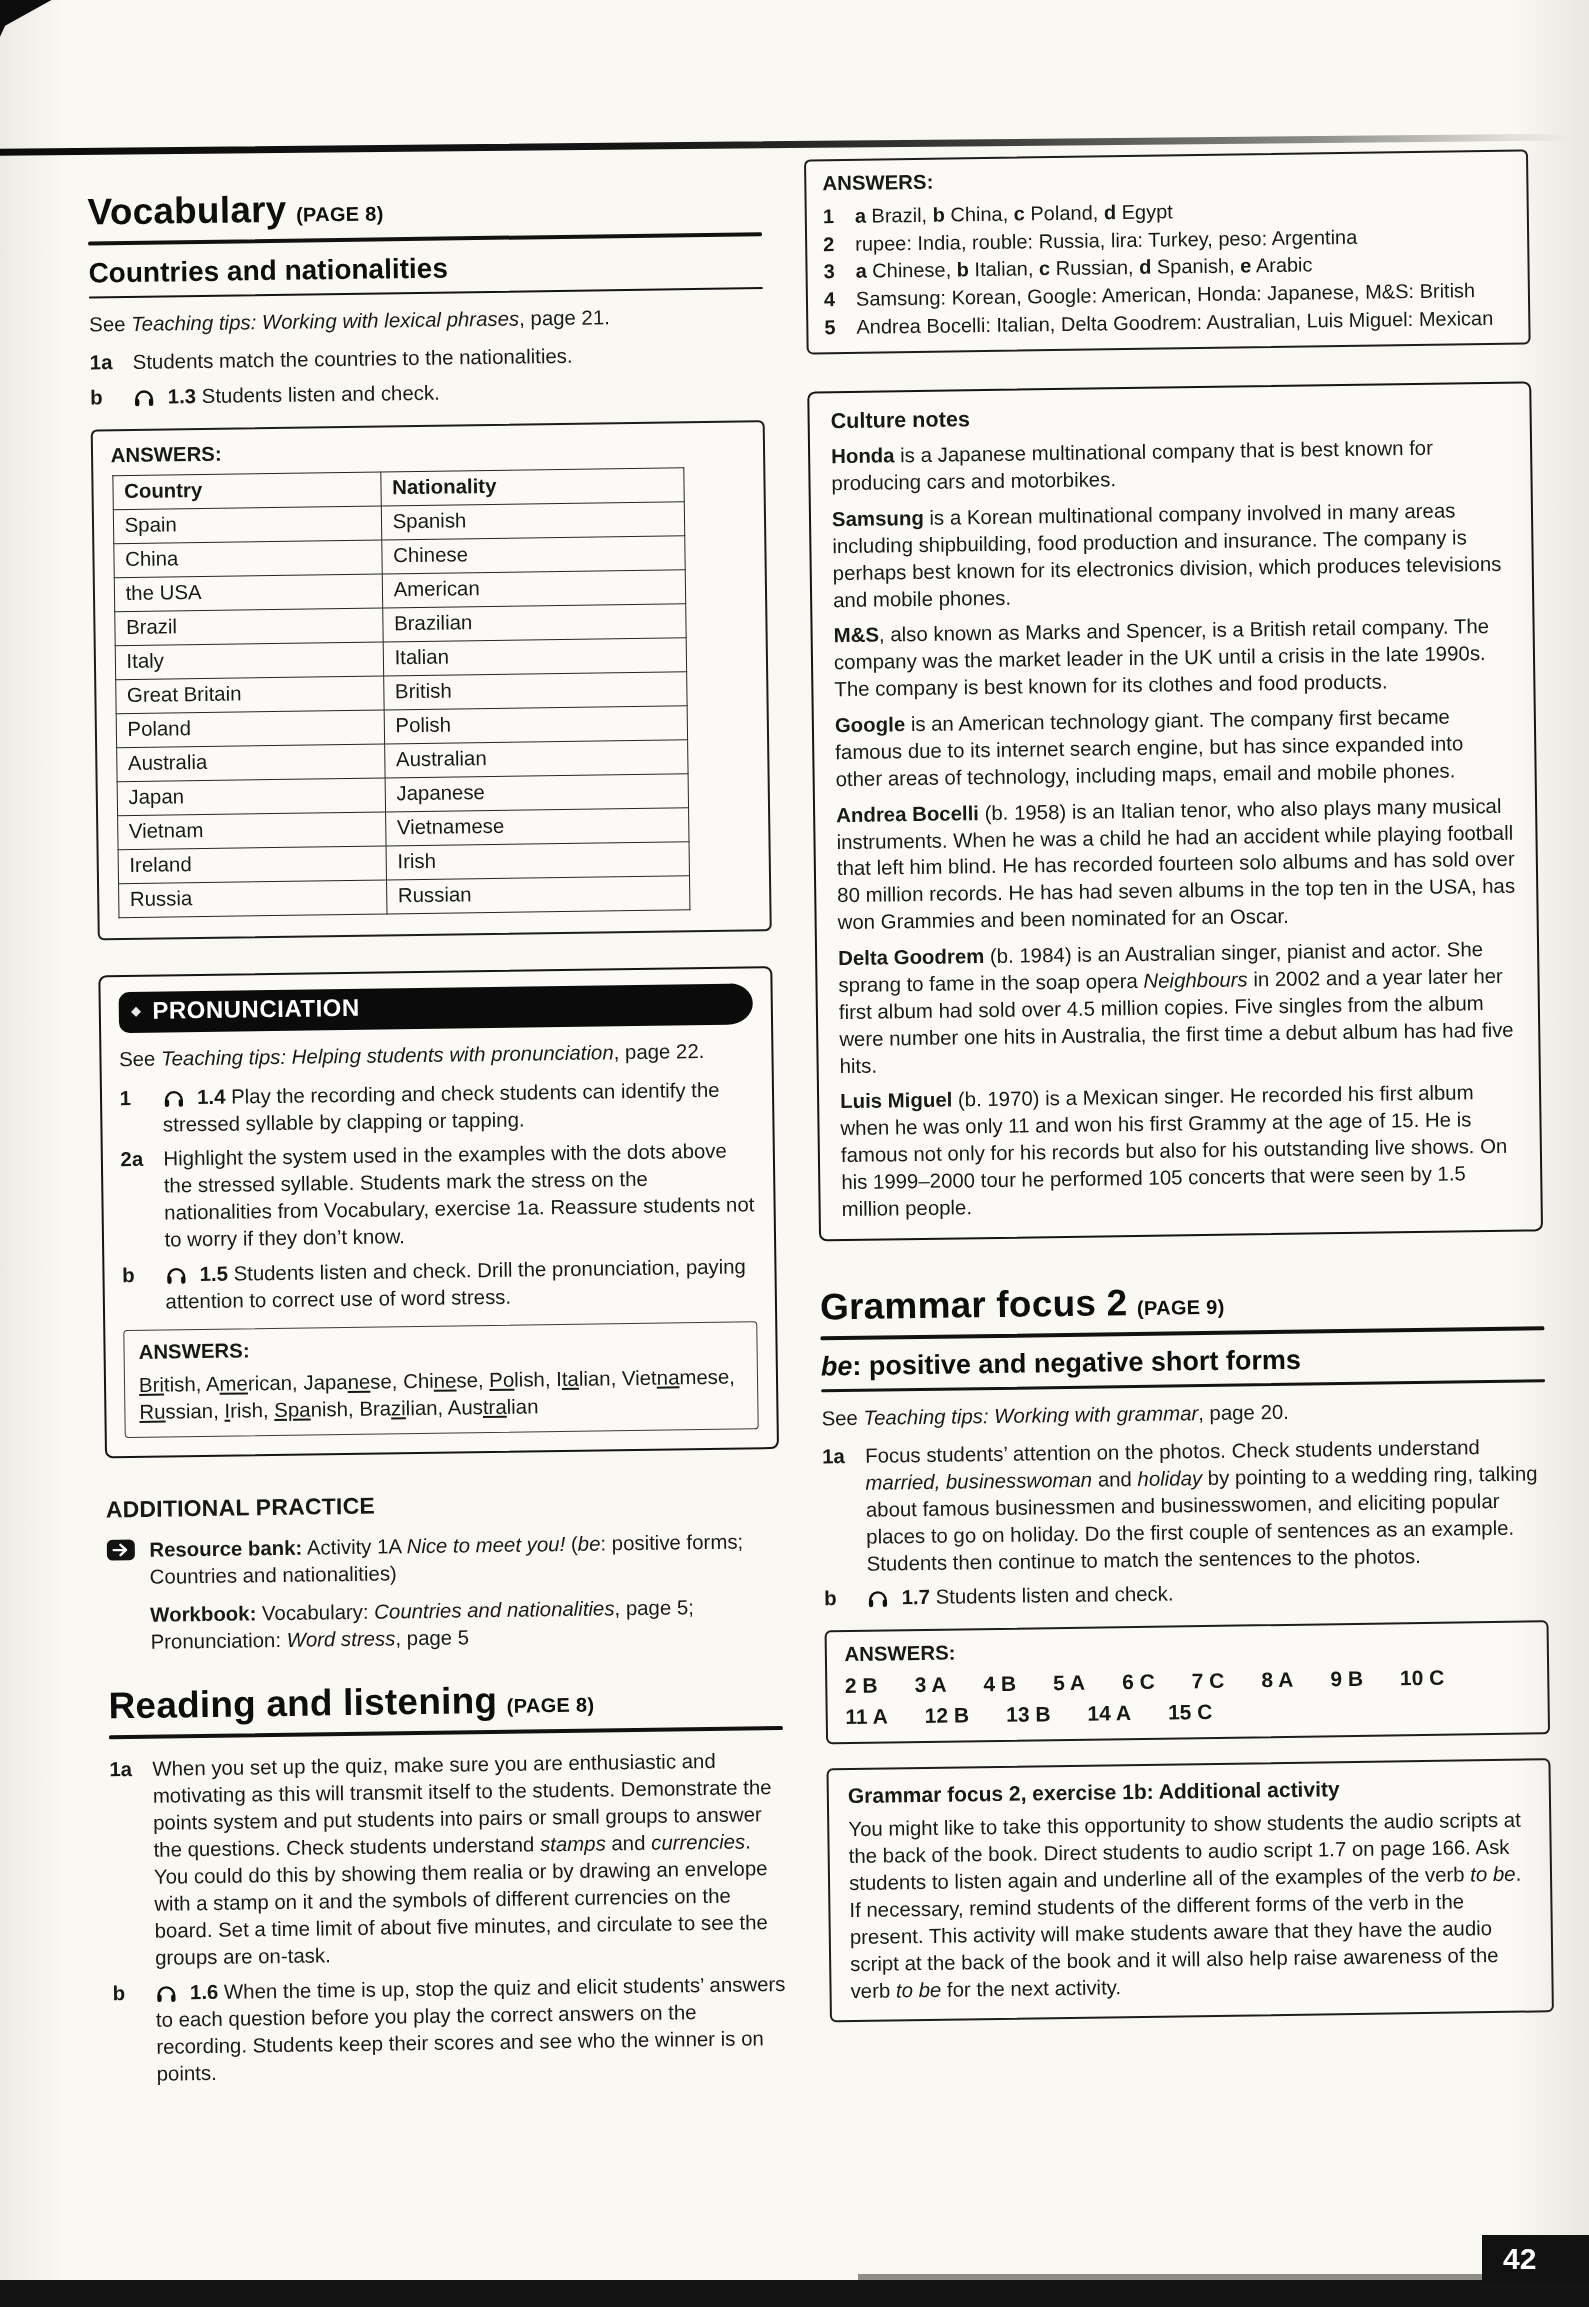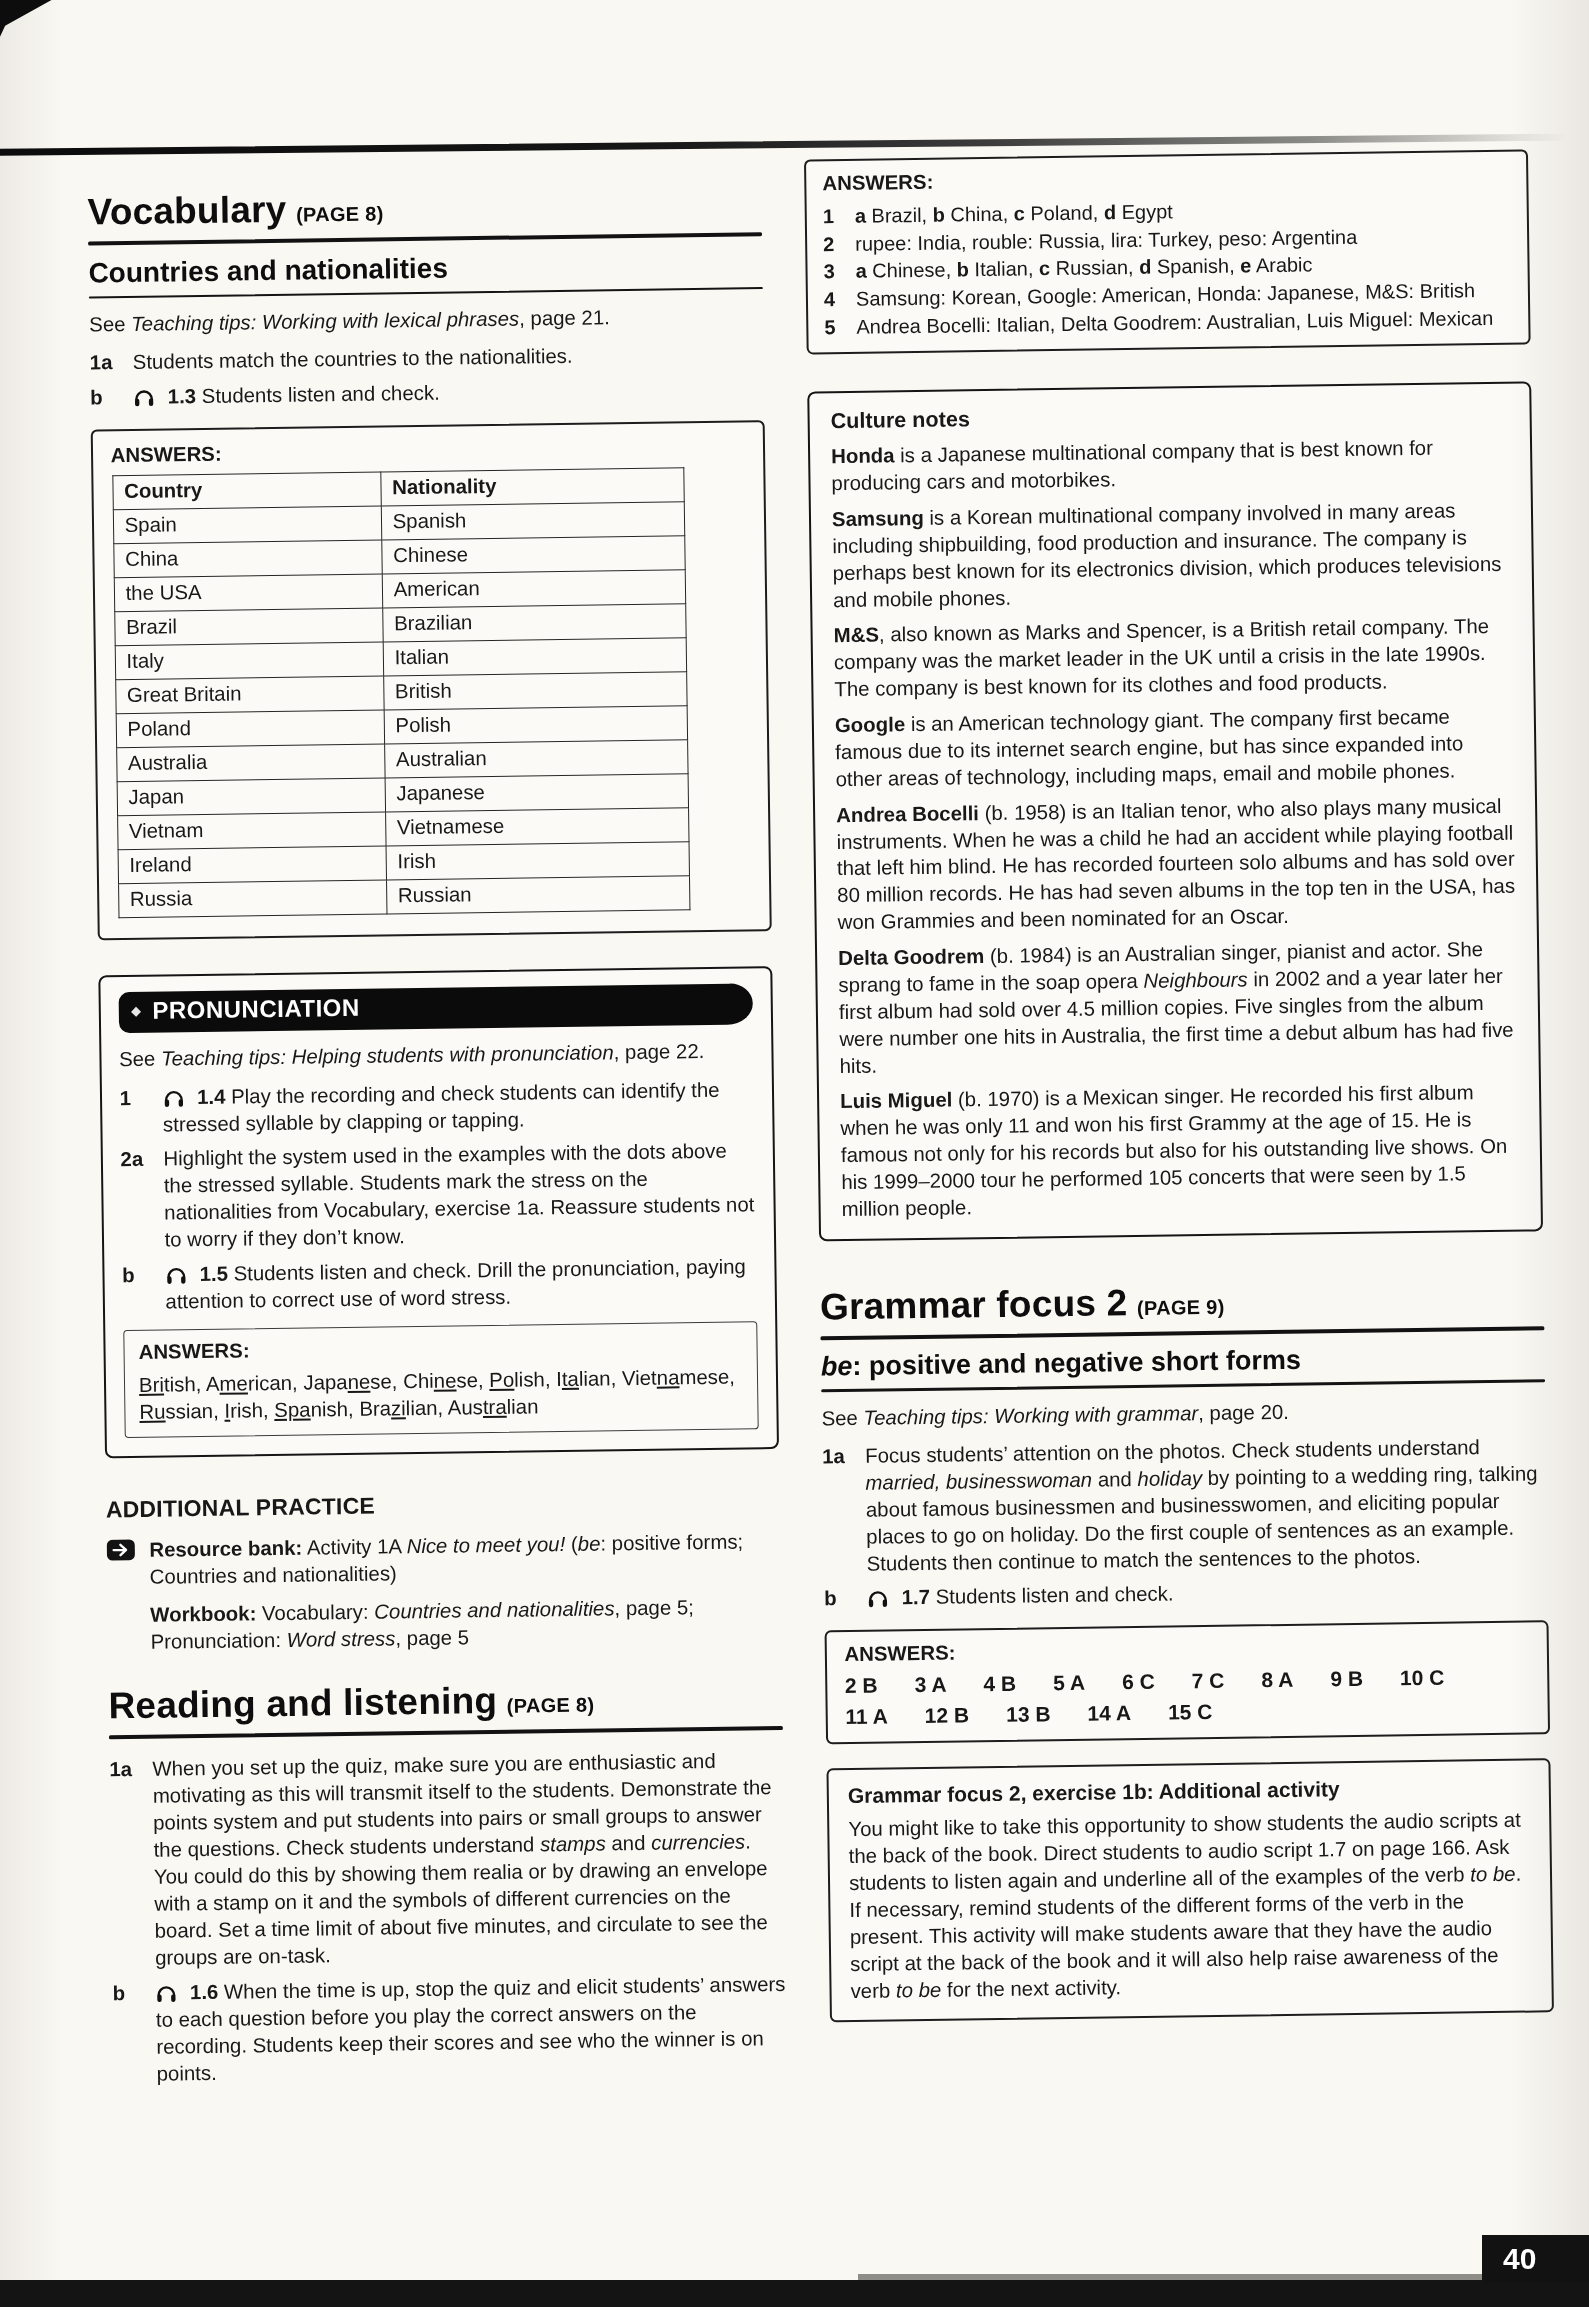--- a/index.html
+++ b/index.html
@@ -381,15 +381,15 @@
         <p><span>You might like to take this opportunity to show students the audio scripts at the back of the book. Direct students to audio script 1.7 on page 166. Ask students to listen again and underline all of the examples of the verb </span><span style="font-style: italic;">to be</span><span>. If necessary, remind students of the different forms of the verb in the present. This activity will make students aware that they have the audio script at the back of the book and it will also help raise awareness of the verb </span><span style="font-style: italic;">to be</span><span> for the next activity.</span></p>
       </div>
     </div>
 
   </div>
 </div>
 
 <div class="bottom-strip2"></div>
 <div class="bottom-strip"></div>
 <div class="pagenum-wrap">
-  <span>40</span>
+  <span>42</span>
 </div>
 
 
 </body></html>

